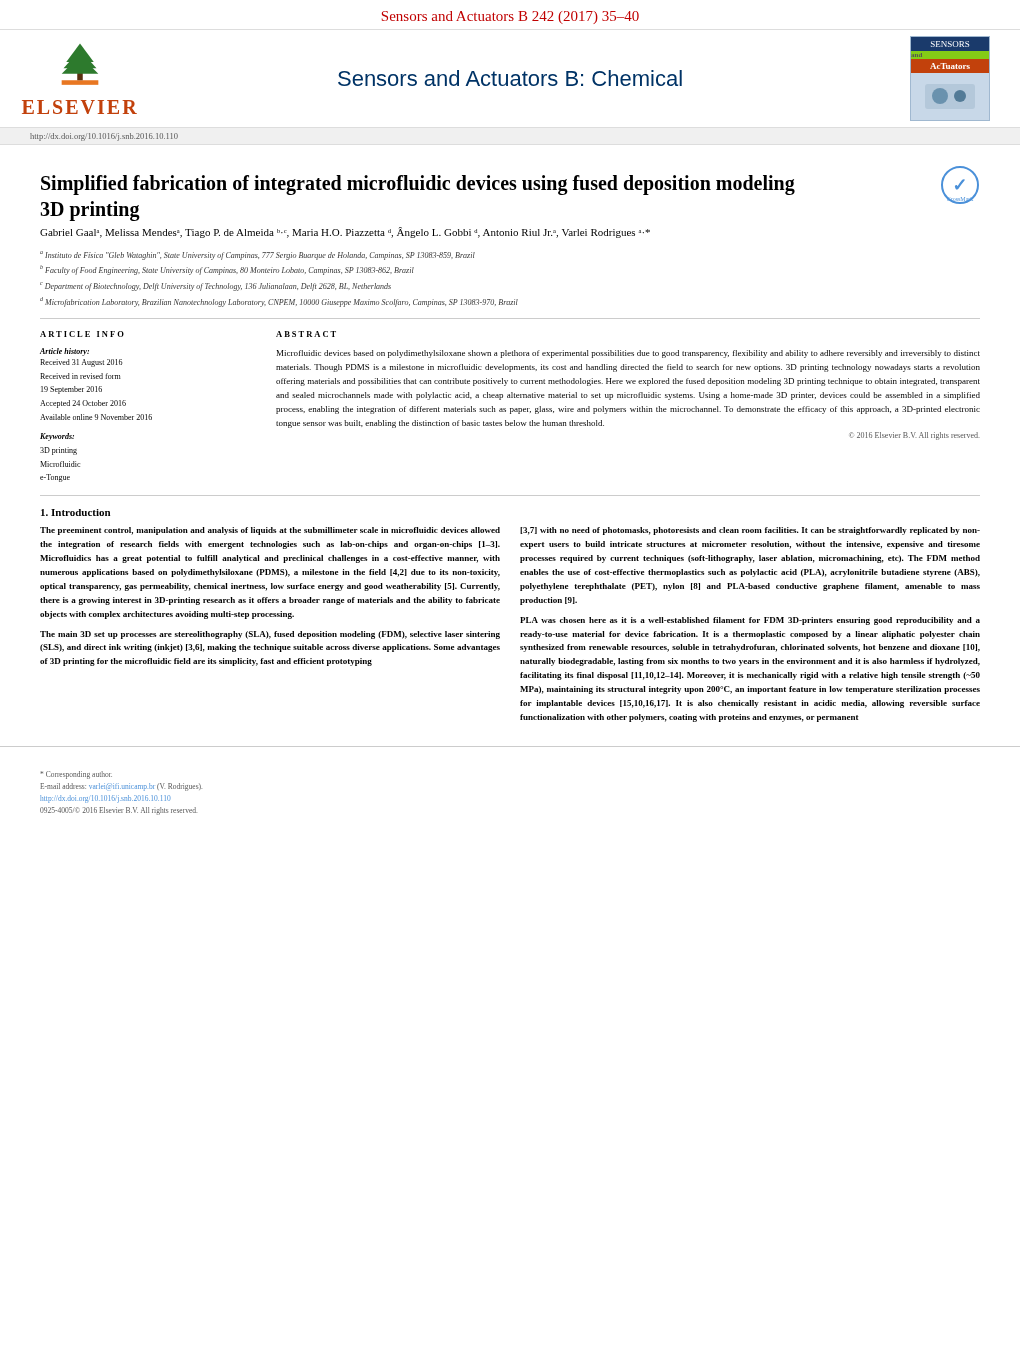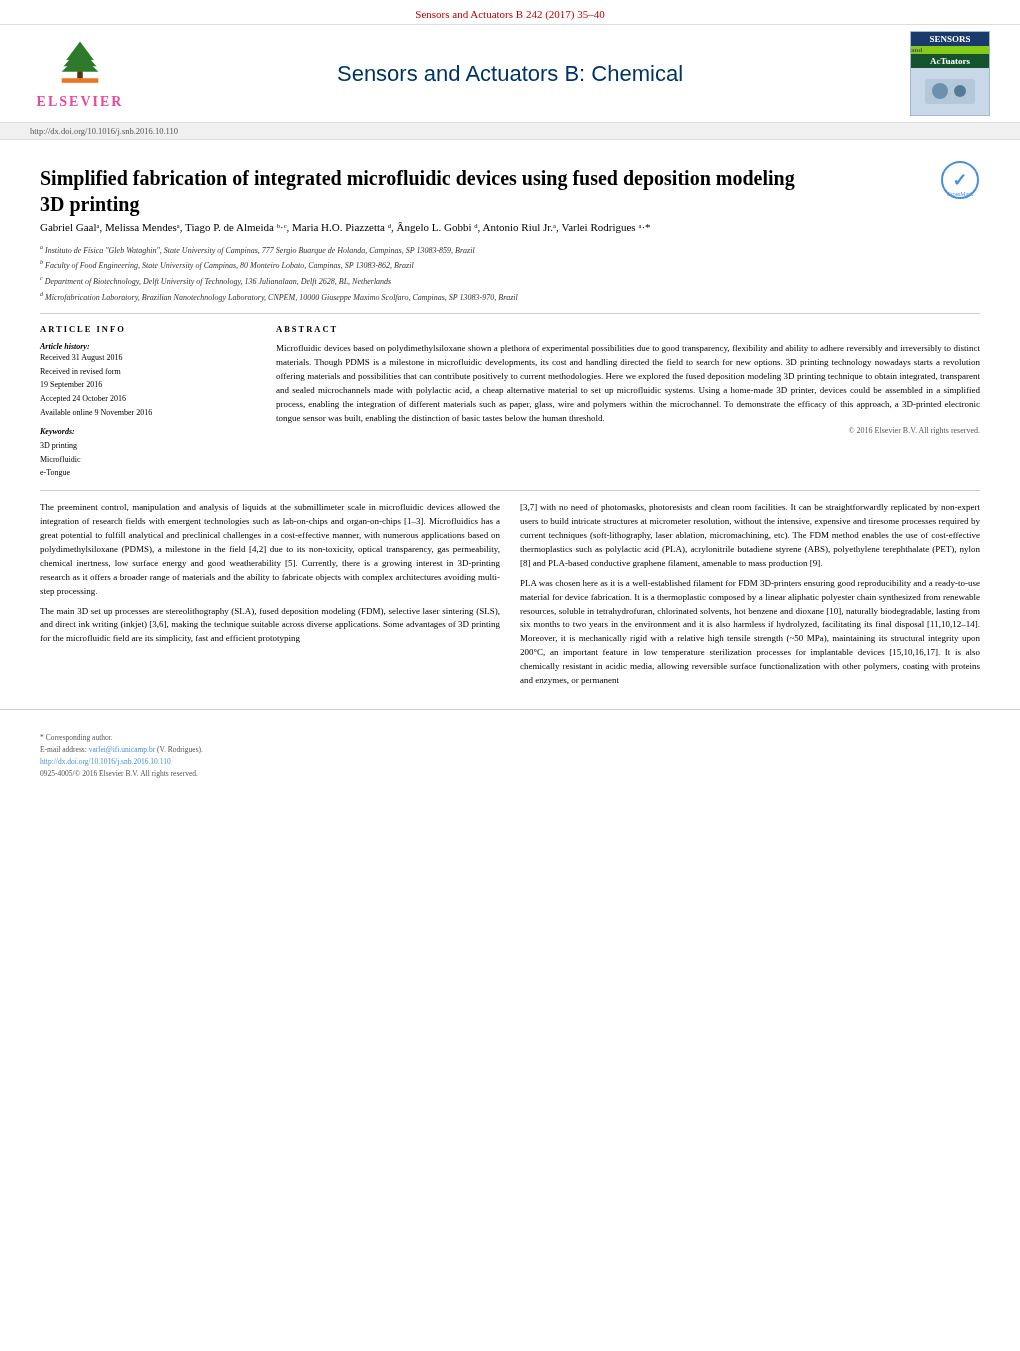--- a/index.html
+++ b/index.html
@@ -14,21 +14,21 @@
     .page {
       width: 1020px;
       min-height: 1351px;
       background: #fff;
       padding: 0;
     }
     
     .header-top {
       text-align: center;
       padding: 8px 9px 4px;
-      font-size: 11px;
+      font-size: 15px;
       color: #c00000;
       border-bottom: none;
     }
     .header-main {
       display: flex;
       align-items: center;
       justify-content: space-between;
       padding: 6px 30px;
       border-top: 1px solid #ddd;
       border-bottom: 1px solid #ddd;
@@ -39,23 +39,23 @@
     .elsevier-logo {
       display: flex;
       flex-direction: column;
       align-items: center;
     }
     .elsevier-tree {
       width: 60px;
       height: 55px;
     }
     .elsevier-text {
-      font-size: 14px;
-      font-weight: bold;
-      color: #ec4899;
+      font-size: 20px;
+      font-weight: bold;
+      color: #c2410c;
       letter-spacing: 2px;
       margin-top: 2px;
     }
     .header-center {
       text-align: center;
       flex: 1;
     }
     .journal-title {
       font-size: 22px;
       font-weight: normal;
@@ -204,20 +204,21 @@
       margin-top: 10px;
     }
     .section-number {
       font-size: 11px;
       font-weight: bold;
       margin-bottom: 6px;
     }
     .two-col {
       display: flex;
       gap: 20px;
+      font-weight: bold;
     }
     .col {
       flex: 1;
       font-size: 9px;
       line-height: 1.55;
       text-align: justify;
     }
     .col p { margin-bottom: 6px; }
 
     
@@ -255,23 +256,23 @@
         <div class="elsevier-text">ELSEVIER</div>
       </div>
     </div>
 
     <div class="header-center">
       <div class="journal-title">Sensors and Actuators B: Chemical</div>
     </div>
 
     <div class="header-logo-right">
       <div class="sensors-img-placeholder">
-        <span style="font-size:9px;font-weight:bold;color:#fff;background:#1a3a6b;width:100%;text-align:center;padding:2px 0;">SENSORS</span>
+        <span style="font-size:9px;font-weight:normal;color:#fff;background:#1a3a6b;width:100%;text-align:center;padding:2px 0;">SENSORS</span>
         <span style="font-size:7px;color:#555;background:#84cc16;width:100%;text-align:left;display:block;">and</span>
-        <span style="font-size:9px;font-weight:bold;color:#fff;background:#14532d;width:100%;text-align:center;padding:2px 0;display:block;">AcTuators</span>
+        <span style="font-size:9px;font-weight:bold;color:#fff;background:#c2410c;width:100%;text-align:center;padding:2px 0;display:block;">AcTuators</span>
         <div style="background:#c8d8e8;width:100%;flex:1;display:flex;align-items:center;justify-content:center;">
           <svg width="60" height="35" viewBox="0 0 60 35">
             <rect x="5" y="5" width="50" height="25" rx="3" fill="#a0b8cc" opacity="0.5"></rect>
             <circle cx="20" cy="17" r="8" fill="#4a7a9b" opacity="0.7"></circle>
             <circle cx="40" cy="17" r="6" fill="#2a5a7b" opacity="0.7"></circle>
           </svg>
         </div>
       </div>
     </div>
   </div>
@@ -334,20 +335,23 @@
         <div class="abstract-text">
           <span>Microfluidic devices based on polydimethylsiloxane shown a plethora of experimental possibilities due to good transparency, flexibility and ability to adhere reversibly and irreversibly to distinct materials. Though PDMS is a milestone in microfluidic developments, its cost and handling directed the field to search for new options. 3D printing technology nowadays starts a revolution offering materials and possibilities that can contribute positively to current methodologies. Here we explored the fused deposition modeling 3D printing technique to obtain integrated, transparent and sealed microchannels made with polylactic acid, a cheap alternative material to set up microfluidic systems. Using a home-made 3D printer, devices could be assembled in a simplified process, enabling the integration of different materials such as paper, glass, wire and polymers within the microchannel. To demonstrate the efficacy of this approach, a 3D-printed electronic tongue sensor was built, enabling the distinction of basic tastes below the human threshold.</span>
         </div>
         <div class="copyright-line">© 2016 Elsevier B.V. All rights reserved.</div>
       </div>
     </div>
 
     <hr class="divider">
 
     <div class="body-section">
+      <div class="section-number">
+        <span>1.</span> <span>Introduction</span>
+      </div>
 
       <div class="two-col">
         <div class="col">
           <p>The preeminent control, manipulation and analysis of liquids at the submillimeter scale in microfluidic devices allowed the integration of research fields with emergent technologies such as lab-on-chips and organ-on-chips [1–3]. Microfluidics has a great potential to fulfill analytical and preclinical challenges in a cost-effective manner, with numerous applications based on polydimethylsiloxane (PDMS), a milestone in the field [4,2] due to its non-toxicity, optical transparency, gas permeability, chemical inertness, low surface energy and good weatherability [5]. Currently, there is a growing interest in 3D-printing research as it offers a broader range of materials and the ability to fabricate objects with complex architectures avoiding multi-step processing.</p>
           <p>The main 3D set up processes are stereolithography (SLA), fused deposition modeling (FDM), selective laser sintering (SLS), and direct ink writing (inkjet) [3,6], making the technique suitable across diverse applications. Some advantages of 3D printing for the microfluidic field are its simplicity, fast and efficient prototyping</p>
           <p></p>
         </div>
         <div class="col">
           <p>[3,7] with no need of photomasks, photoresists and clean room facilities. It can be straightforwardly replicated by non-expert users to build intricate structures at micrometer resolution, without the intensive, expensive and tiresome processes required by current techniques (soft-lithography, laser ablation, micromachining, etc). The FDM method enables the use of cost-effective thermoplastics such as polylactic acid (PLA), acrylonitrile butadiene styrene (ABS), polyethylene terephthalate (PET), nylon [8] and PLA-based conductive graphene filament, amenable to mass production [9].</p>
           <p>PLA was chosen here as it is a well-established filament for FDM 3D-printers ensuring good reproducibility and a ready-to-use material for device fabrication. It is a thermoplastic composed by a linear aliphatic polyester chain synthesized from renewable resources, soluble in tetrahydrofuran, chlorinated solvents, hot benzene and dioxane [10], naturally biodegradable, lasting from six months to two years in the environment and it is also harmless if hydrolyzed, facilitating its final disposal [11,10,12–14]. Moreover, it is mechanically rigid with a relative high tensile strength (~50 MPa), maintaining its structural integrity upon 200°C, an important feature in low temperature sterilization processes for implantable devices [15,10,16,17]. It is also chemically resistant in acidic media, allowing reversible surface functionalization with other polymers, coating with proteins and enzymes, or permanent</p>

